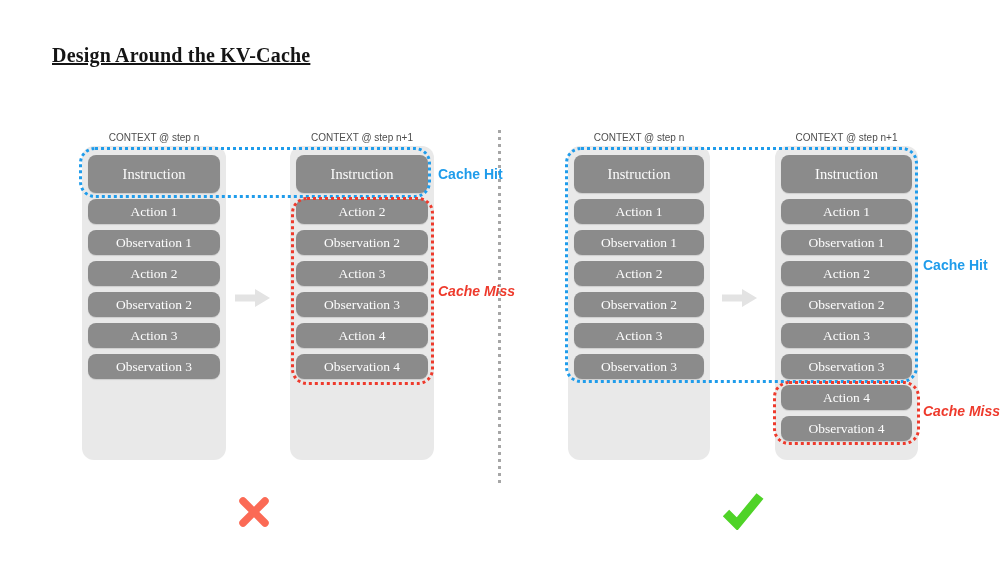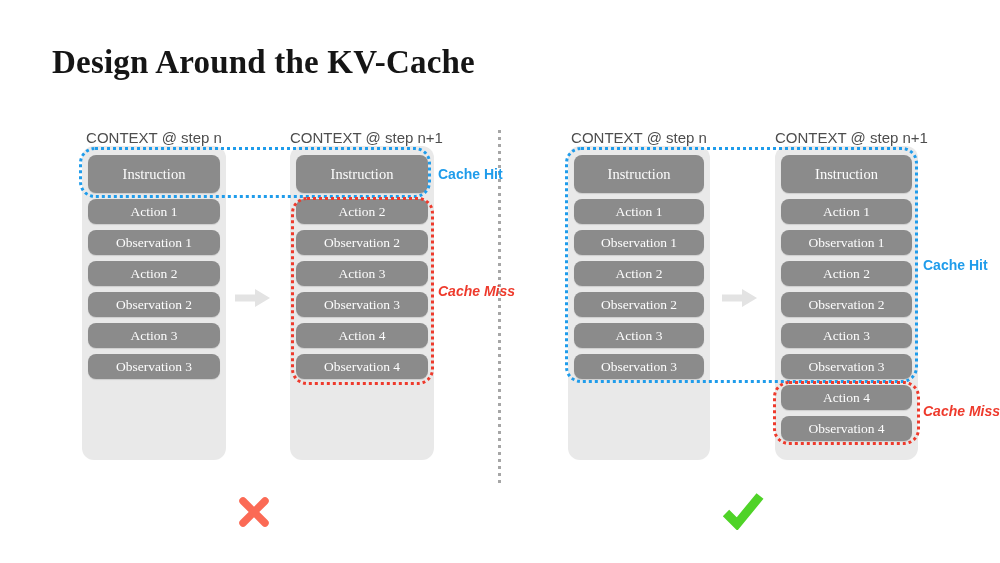--- a/index.html
+++ b/index.html
@@ -3,26 +3,27 @@
 <meta charset="utf-8">
 <style>
   html,body{margin:0;padding:0;background:#ffffff;}
   .slide{
     position:relative;width:1000px;height:563px;background:#ffffff;overflow:hidden;
     font-family:"Liberation Sans",sans-serif;
   }
   .page-title{
     position:absolute;left:52px;top:44px;
     font-family:"Liberation Serif","DejaVu Serif",serif;
-    font-weight:700;font-size:33px;line-height:1.1;color:var(--c-title-text,#111);
+    font-weight:700;font-size:20px;line-height:1.1;color:var(--c-title-text,#111);
     letter-spacing:0.2px;
+    text-decoration:underline;
   }
   .col-header{
     position:absolute;top:131px;height:14px;
-    font-size:15px;line-height:14px;color:var(--c-header-text,#4d4d4d);
+    font-size:10px;line-height:14px;color:var(--c-header-text,#4d4d4d);
     text-align:center;white-space:nowrap;
   }
   .column{
     position:absolute;top:146px;height:314px;box-sizing:border-box;
     background:var(--c-column-bg,#e9e9e9);border-radius:12px;
     display:flex;flex-direction:column;align-items:stretch;
     padding:9px 6px 0 6px;gap:6px;
   }
   .box{
     flex:none;height:25px;border-radius:8px;background:var(--c-box,#8b8b8b);

